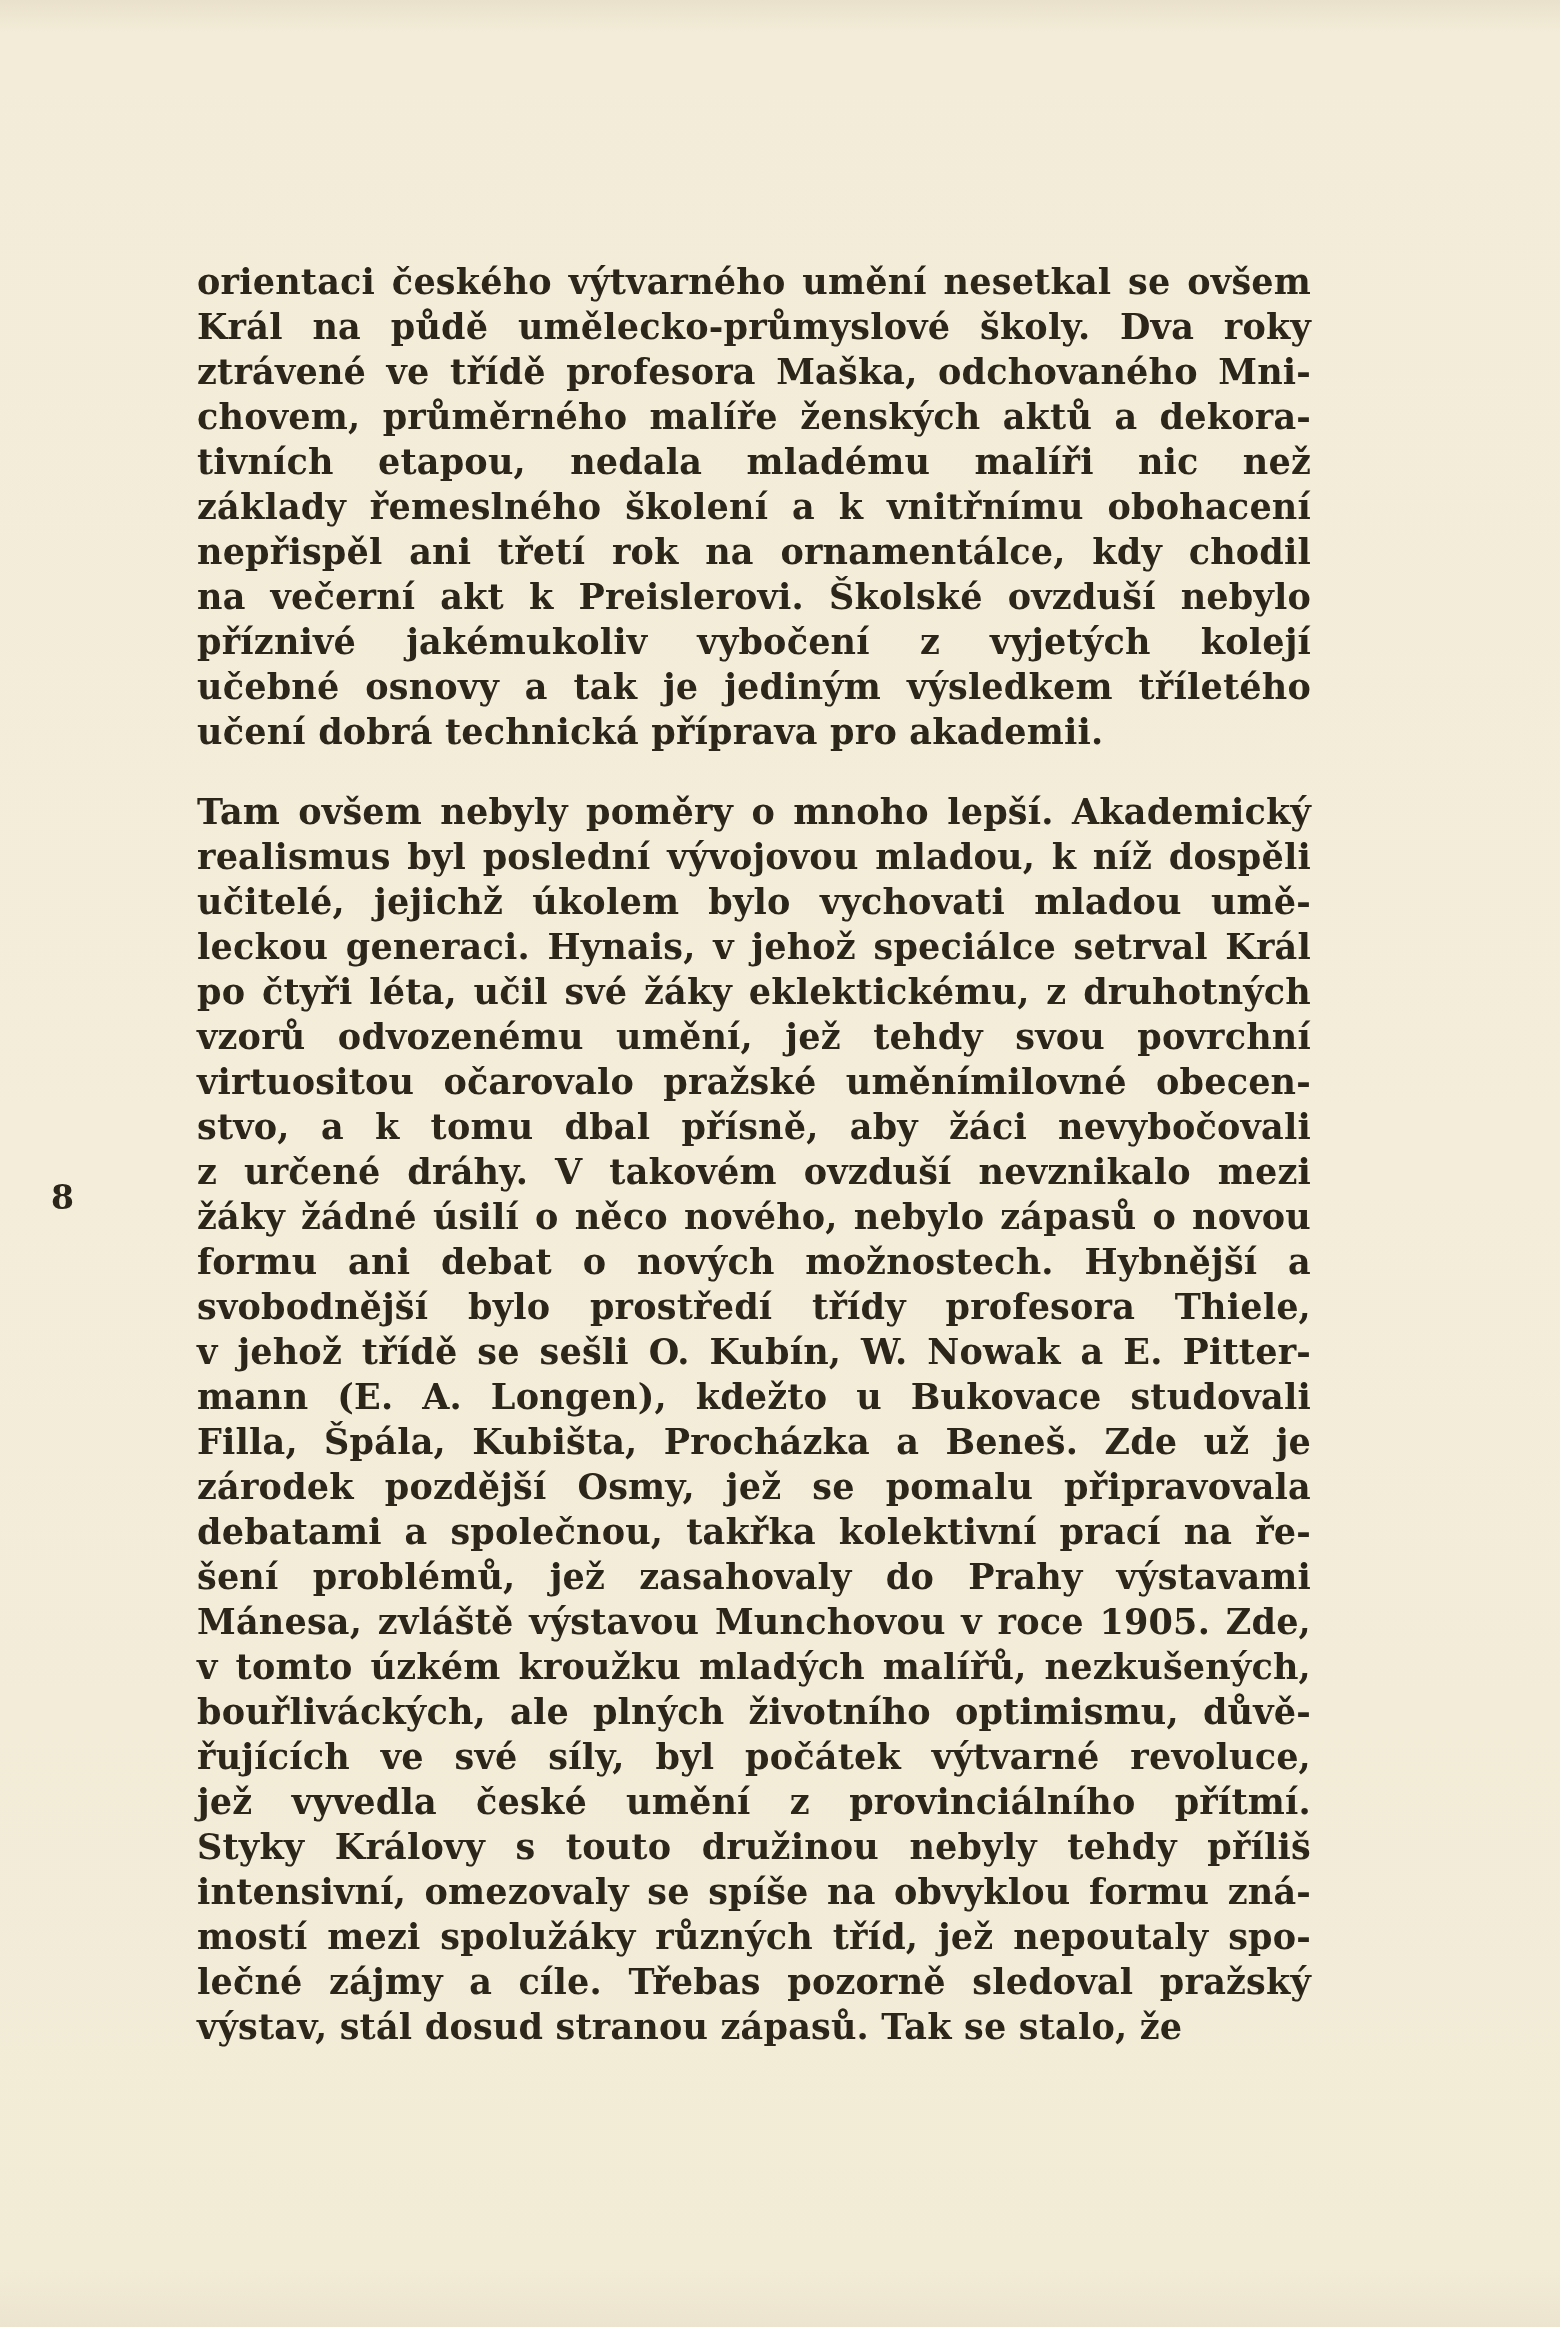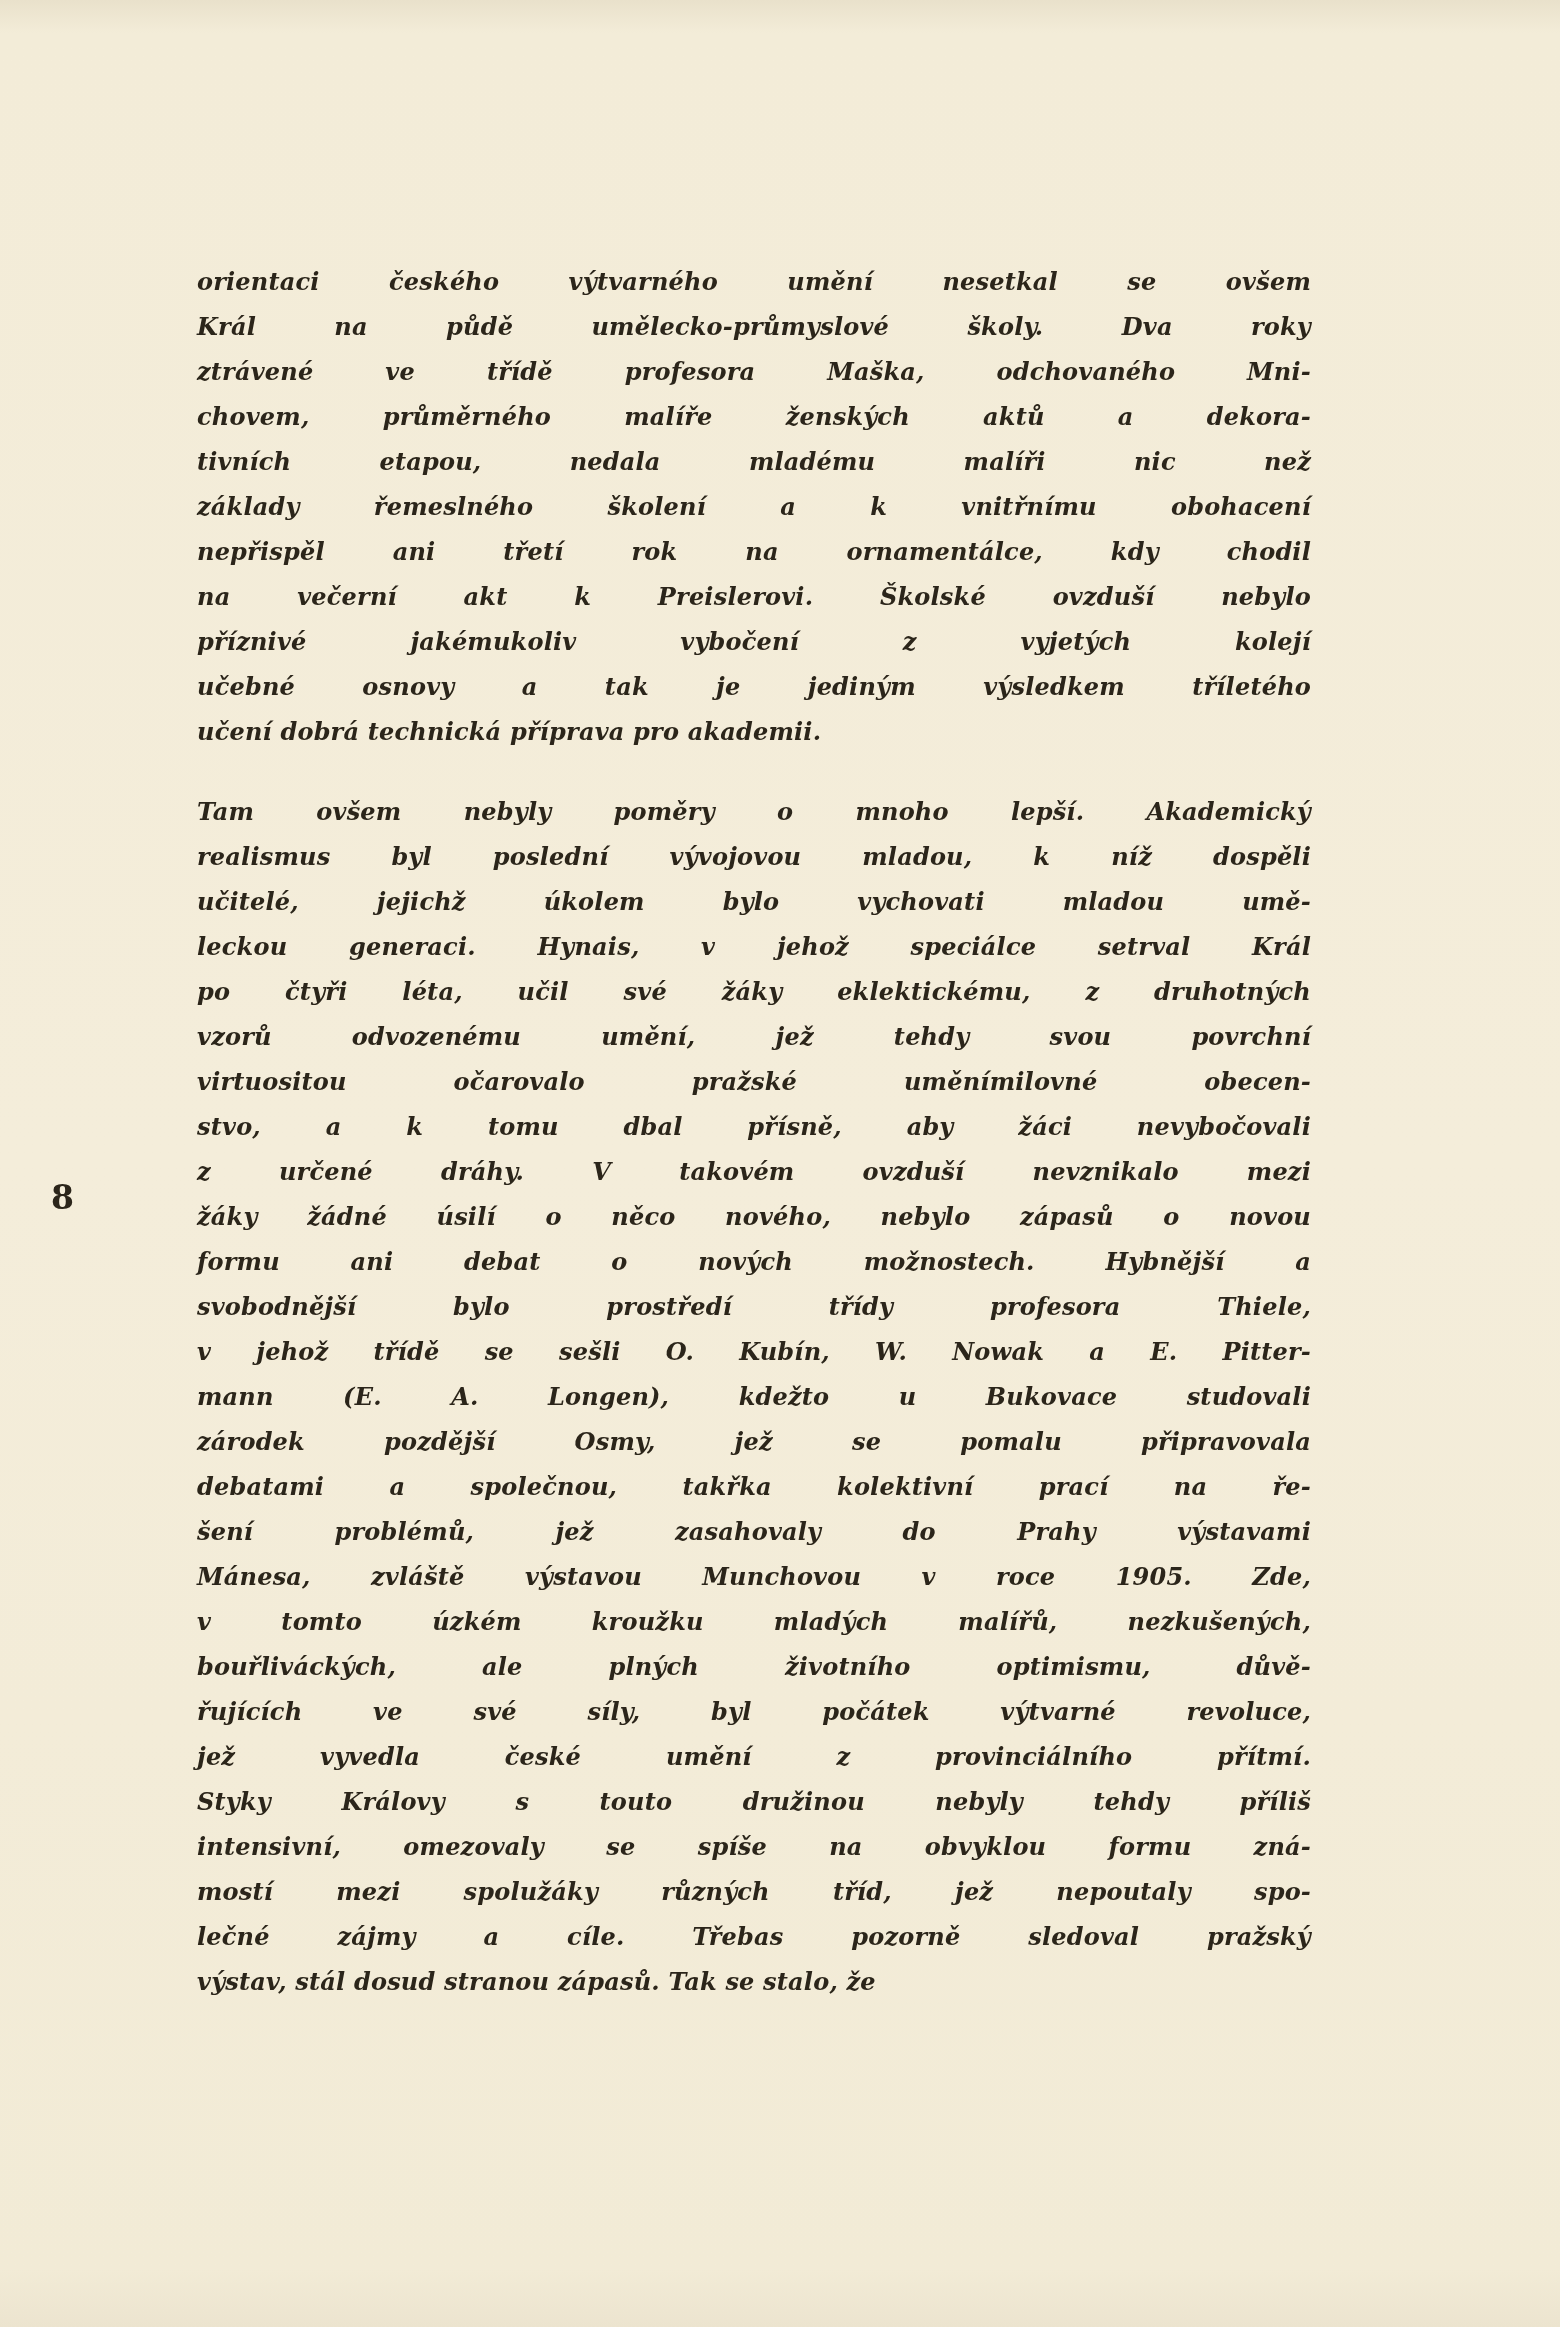--- a/index.html
+++ b/index.html
@@ -23,25 +23,24 @@
       #f4edda 50%,
       #f2ebd6 calc(100% - 59px),
       #ece4cf 100%);
   }
   .text-block {
     position: absolute;
     left: 197px;
     top: 259px;
     width: 1114px;
     color: #2b251a;
-    font-size: 24px;
+    font-size: 35px;
     font-weight: 700;
     line-height: 45px;
     letter-spacing: 0.2px;
-    font-style: italic;
   }
   .paragraph + .paragraph {
     margin-top: 35px;
   }
   .line {
     text-align: justify;
     text-align-last: justify;
     white-space: normal;
   }
   .line.last {
@@ -83,20 +82,21 @@
         <div class="line">po čtyři léta, učil své žáky eklektickému, z druhotných</div>
         <div class="line">vzorů odvozenému umění, jež tehdy svou povrchní</div>
         <div class="line">virtuositou očarovalo pražské uměnímilovné obecen-</div>
         <div class="line">stvo, a k tomu dbal přísně, aby žáci nevybočovali</div>
         <div class="line">z určené dráhy. V takovém ovzduší nevznikalo mezi</div>
         <div class="line">žáky žádné úsilí o něco nového, nebylo zápasů o novou</div>
         <div class="line">formu ani debat o nových možnostech. Hybnější a</div>
         <div class="line">svobodnější bylo prostředí třídy profesora Thiele,</div>
         <div class="line">v jehož třídě se sešli O. Kubín, W. Nowak a E. Pitter-</div>
         <div class="line">mann (E. A. Longen), kdežto u Bukovace studovali</div>
+        <div class="line">Filla, Špála, Kubišta, Procházka a Beneš. Zde už je</div>
         <div class="line">zárodek pozdější Osmy, jež se pomalu připravovala</div>
         <div class="line">debatami a společnou, takřka kolektivní prací na ře-</div>
         <div class="line">šení problémů, jež zasahovaly do Prahy výstavami</div>
         <div class="line">Mánesa, zvláště výstavou Munchovou v roce 1905. Zde,</div>
         <div class="line">v tomto úzkém kroužku mladých malířů, nezkušených,</div>
         <div class="line">bouřliváckých, ale plných životního optimismu, důvě-</div>
         <div class="line">řujících ve své síly, byl počátek výtvarné revoluce,</div>
         <div class="line">jež vyvedla české umění z provinciálního přítmí.</div>
         <div class="line">Styky Královy s touto družinou nebyly tehdy příliš</div>
         <div class="line">intensivní, omezovaly se spíše na obvyklou formu zná-</div>

